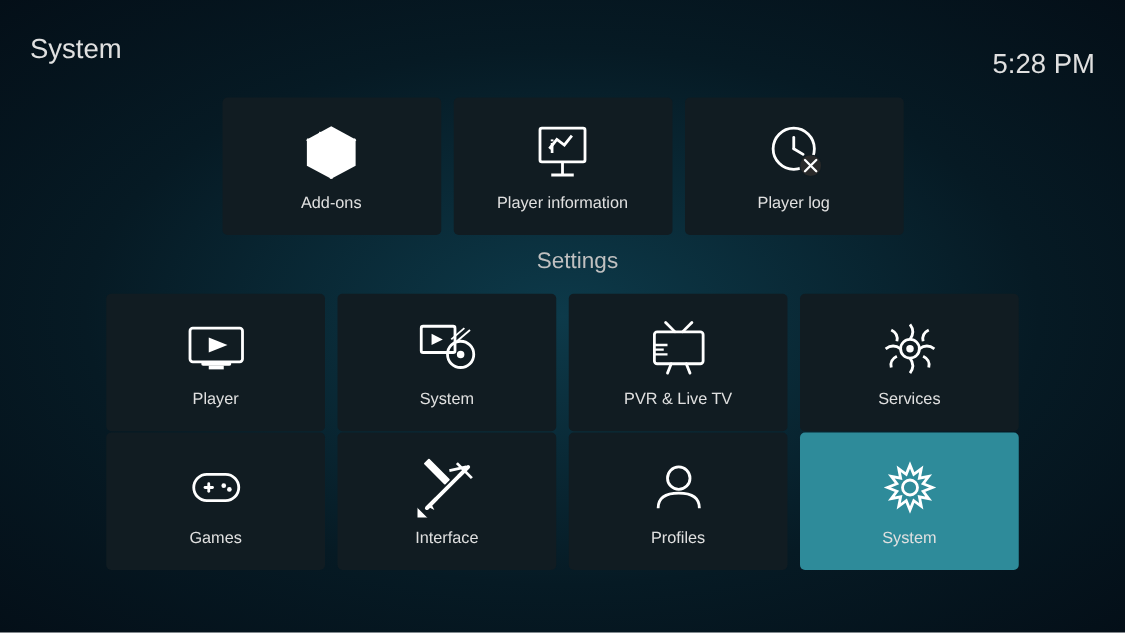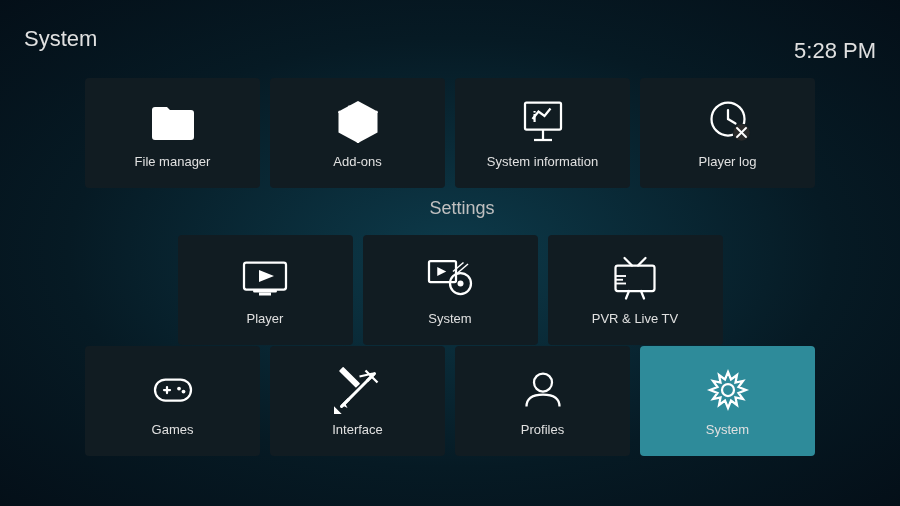--- a/index.html
+++ b/index.html
@@ -83,47 +83,41 @@
 </head>
 <body>
 
 <div class="header">
   <span class="header-title">System</span>
   <span class="header-time">5:28 PM</span>
 </div>
 
 <div class="top-row">
 
-  <div class="tile">
-    <svg class="icon-svg" viewBox="0 0 64 64">
-      <path d="M4 16 Q4 12 8 12 L24 12 L28 16 L56 16 Q60 16 60 20 L60 52 Q60 56 56 56 L8 56 Q4 56 4 52 Z"></path>
-    </svg>
-    <span class="tile-label">File manager</span>
-  </div>
 
   <div class="tile">
     <svg class="icon-svg" viewBox="0 0 64 64">
       <polygon points="32,4 58,18 58,46 32,60 6,46 6,18"></polygon>
       <line x1="32" y1="60" x2="32" y2="32" stroke="white" stroke-width="3"></line>
       <line x1="6" y1="18" x2="32" y2="32" stroke="white" stroke-width="3"></line>
       <line x1="58" y1="18" x2="32" y2="32" stroke="white" stroke-width="3"></line>
       <line x1="19" y1="11" x2="45" y2="25" stroke="white" stroke-width="3" stroke-dasharray="4,2"></line>
     </svg>
     <span class="tile-label">Add-ons</span>
   </div>
 
   <div class="tile">
     <svg class="icon-svg" viewBox="0 0 64 64">
       <rect x="8" y="6" width="48" height="36" rx="2" ry="2" fill="none" stroke="white" stroke-width="3"></rect>
       <line x1="32" y1="42" x2="32" y2="56" stroke="white" stroke-width="3"></line>
       <line x1="20" y1="56" x2="44" y2="56" stroke="white" stroke-width="3"></line>
       <text x="18" y="32" font-size="20" fill="white" font-family="Arial" font-weight="bold">i</text>
       <polyline points="18,28 26,18 34,24 42,14" fill="none" stroke="white" stroke-width="3"></polyline>
     </svg>
-    <span class="tile-label">System information</span>
+    <span class="tile-label">Player information</span>
   </div>
 
   <div class="tile">
     <svg class="icon-svg" viewBox="0 0 64 64">
       <circle cx="32" cy="28" r="22" fill="none" stroke="white" stroke-width="3"></circle>
       <line x1="32" y1="28" x2="32" y2="16" stroke="white" stroke-width="3" stroke-linecap="round"></line>
       <line x1="32" y1="28" x2="42" y2="34" stroke="white" stroke-width="3" stroke-linecap="round"></line>
       <circle cx="50" cy="46" r="12" fill="#111c22" stroke="white" stroke-width="0"></circle>
       <circle cx="50" cy="46" r="11" fill="#2a2a2a"></circle>
       <line x1="44" y1="40" x2="56" y2="52" stroke="white" stroke-width="2.5" stroke-linecap="round"></line>
@@ -167,20 +161,35 @@
       <line x1="40" y1="48" x2="44" y2="58" stroke="white" stroke-width="3" stroke-linecap="round"></line>
       <line x1="18" y1="4" x2="28" y2="14" stroke="white" stroke-width="3" stroke-linecap="round"></line>
       <line x1="46" y1="4" x2="36" y2="14" stroke="white" stroke-width="3" stroke-linecap="round"></line>
       <line x1="6" y1="28" x2="20" y2="28" stroke="white" stroke-width="2.5"></line>
       <line x1="6" y1="33" x2="16" y2="33" stroke="white" stroke-width="2.5"></line>
       <line x1="6" y1="38" x2="20" y2="38" stroke="white" stroke-width="2.5"></line>
     </svg>
     <span class="tile-label">PVR &amp; Live TV</span>
   </div>
 
+  <div class="tile">
+    <svg class="icon-svg" viewBox="0 0 64 64">
+      <circle cx="32" cy="32" r="10" fill="none" stroke="white" stroke-width="3"></circle>
+      <circle cx="32" cy="32" r="4" fill="white"></circle>
+      <path d="M32 6 Q38 14 32 22" fill="none" stroke="white" stroke-width="3"></path>
+      <path d="M32 42 Q38 50 32 58" fill="none" stroke="white" stroke-width="3"></path>
+      <path d="M6 32 Q14 26 22 32" fill="none" stroke="white" stroke-width="3"></path>
+      <path d="M42 32 Q50 26 58 32" fill="none" stroke="white" stroke-width="3"></path>
+      <path d="M12 12 Q20 16 18 24" fill="none" stroke="white" stroke-width="3"></path>
+      <path d="M46 40 Q54 44 52 52" fill="none" stroke="white" stroke-width="3"></path>
+      <path d="M52 12 Q44 16 46 24" fill="none" stroke="white" stroke-width="3"></path>
+      <path d="M18 40 Q10 44 12 52" fill="none" stroke="white" stroke-width="3"></path>
+    </svg>
+    <span class="tile-label">Services</span>
+  </div>
 
 </div>
 
 <div class="grid-row" style="margin-top:1px;">
 
   <div class="tile">
     <svg class="icon-svg" viewBox="0 0 64 64">
       <rect x="8" y="18" width="48" height="28" rx="14" ry="14" fill="none" stroke="white" stroke-width="3"></rect>
       <line x1="20" y1="32" x2="28" y2="32" stroke="white" stroke-width="3" stroke-linecap="round"></line>
       <line x1="24" y1="28" x2="24" y2="36" stroke="white" stroke-width="3" stroke-linecap="round"></line>

